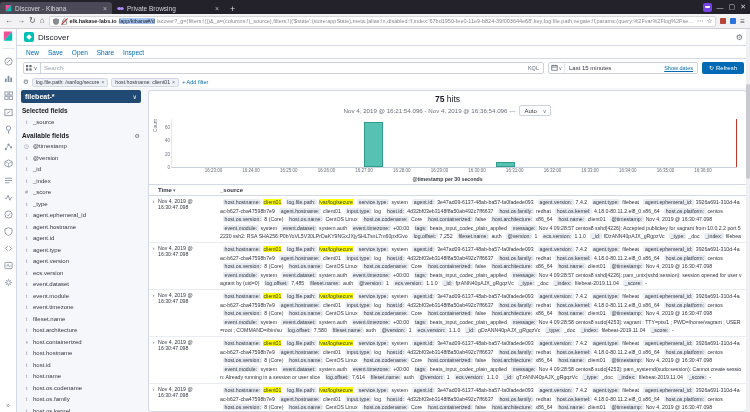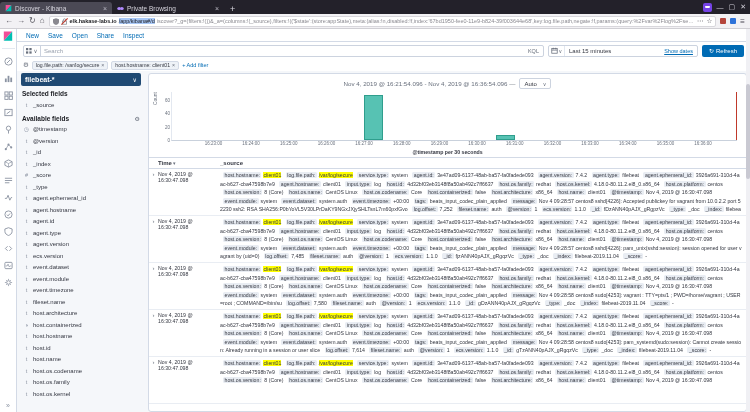--- a/index.html
+++ b/index.html
@@ -254,20 +254,27 @@
     <span class="ricon">
         <svg width="9" height="9" viewBox="0 0 10 10">
           <circle cx="5" cy="5" r="2" fill="none" stroke="#8b93a2"></circle>
           <path d="M5 1v1.4M5 7.6V9M1 5h1.4M7.6 5H9M2.2 2.2l1 1M6.8 6.8l1 1M7.8 2.2l-1 1M3.2 6.8l-1 1" stroke="#8b93a2" stroke-width=".8"></path>
         </svg>
       </span>
     <span class="dock">»</span>
   </div>
 
   <div class="kb-main">
+    <div class="topbar">
+      <span class="appicon">
+          <i></i>
+        </span>
+      <span class="crumb">Discover</span>
+      <span class="help">⚙</span>
+    </div>
 
     <div class="menubar">
       <span>New</span>
       <span>Save</span>
       <span>Open</span>
       <span>Share</span>
       <span>Inspect</span>
     </div>
 
     <div class="searchrow">
@@ -430,20 +437,24 @@
             </div>
             <div class="field">
               <span class="ftype">t</span>
               <span>host.os.kernel</span>
             </div>
           </div>
       </div>
 
       <div class="content">
         <div class="panel">
+          <div class="hits">
+            <b>75</b>
+            <span>hits</span>
+          </div>
           <div class="range">
             <span>Nov 4, 2019 @ 16:21:54.096 - Nov 4, 2019 @ 16:36:54.096 —</span>
             <span class="autosel">
               <span>Auto</span>
               <span class="chev">∨</span>
             </span>
           </div>
           <div class="chart">
             <span class="ylab">Count</span>
             <div class="plot">

